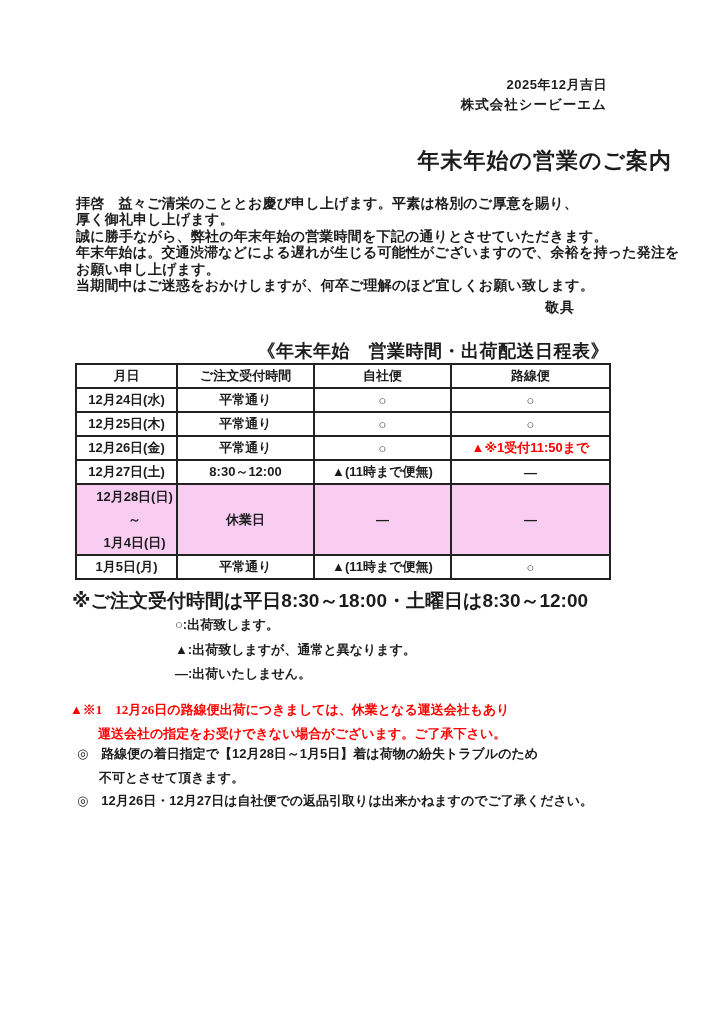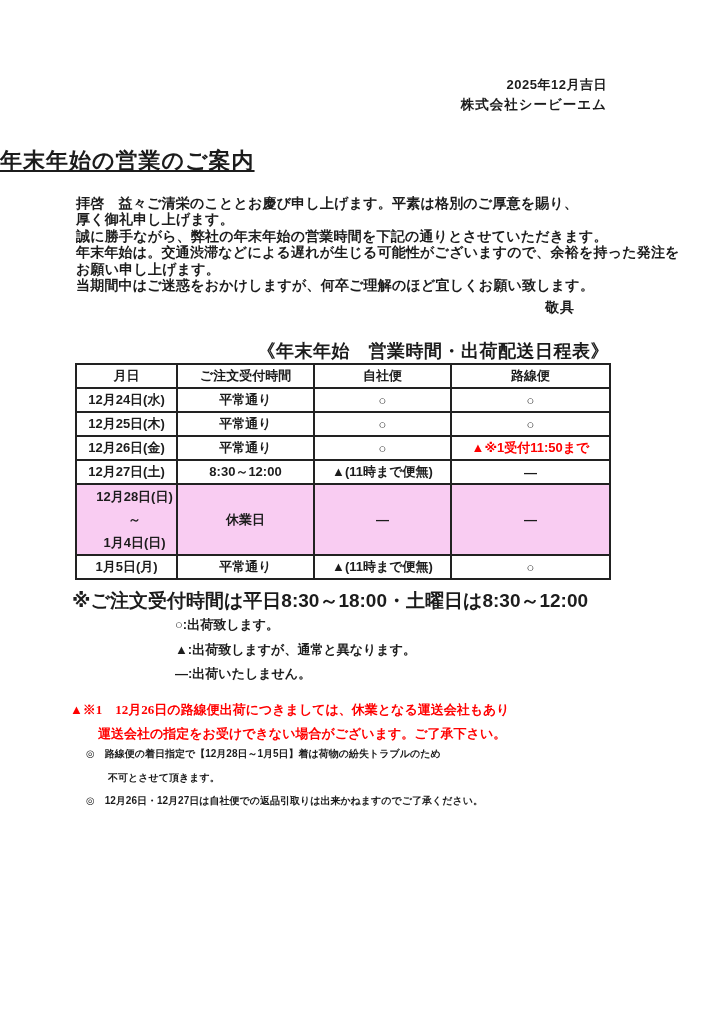--- a/index.html
+++ b/index.html
@@ -24,22 +24,22 @@
   .doc-date {
     position:absolute; top:76px; right:117px;
     font-size:13px; letter-spacing:0.5px;text-align:right;
   }
   .company {
     position:absolute; top:96px; right:117px;
     font-size:13.5px; letter-spacing:1px;
   }
   .doc-title {
     position:absolute; left:0; top:146px; width:672px;
-    text-align:left;
-    font-size:22px; font-weight:bold; letter-spacing:1px;text-decoration:underline;
+    text-align:right;
+    font-size:22px; font-weight:bold; letter-spacing:1px;
   }
   .body-text {
     position:absolute; left:76px; top:195px;
     font-size:14px; line-height:16.4px;
     letter-spacing:0.2px;
     white-space:nowrap;
   }
   .closing {
     position:absolute; left:545px; top:299px;
     font-size:14px; letter-spacing:1px;
@@ -75,22 +75,22 @@
     font-size:13px; line-height:24.5px;
     white-space:nowrap;
   }
   .warning {
     position:absolute; left:70px; top:698px;
     font-size:13px; line-height:23.5px; font-weight:bold;
     white-space:nowrap;
   }
   .warning .indent { padding-left:28px; }
   .remarks {
-    position:absolute; left:86px; top:742px;
-    font-size:10px; line-height:23.5px;
+    position:absolute; left:77px; top:742px;
+    font-size:13px; line-height:23.5px;
     white-space:nowrap;
   }
   .remarks .indent { padding-left:22px; }
 </style>
 </head>
 <body>
 
 <div class="page">
 
   <div class="doc-date">2025年12月吉日</div>

